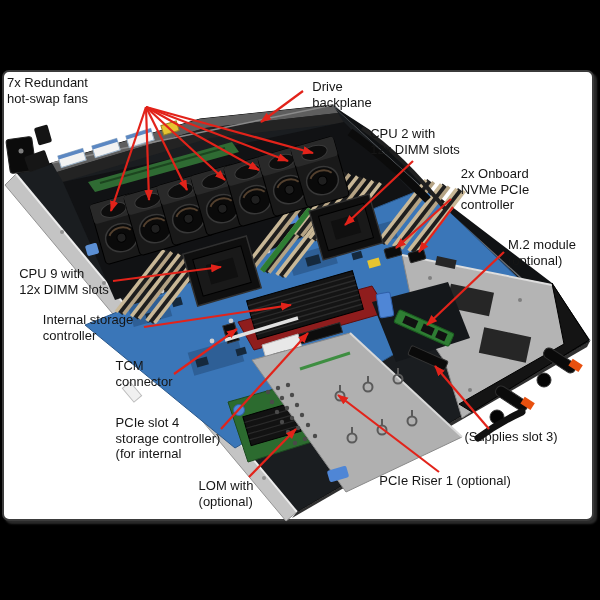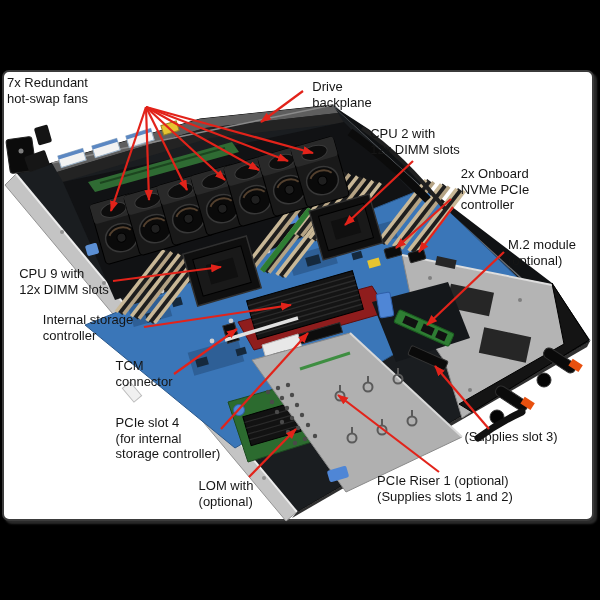--- a/index.html
+++ b/index.html
@@ -354,26 +354,25 @@
 <div class="lbl" style="left:88px;top:312px">
   <span>Internal storage</span>
   <span>controller</span>
 </div>
 <div class="lbl" style="left:144px;top:358px">
   <span>TCM</span>
   <span>connector</span>
 </div>
 <div class="lbl" style="left:168px;top:415px">
   <span>PCIe slot 4</span>
+  <span>storage controller)</span>
   <span>(for internal</span>
-  <span>storage controller)</span>
 </div>
 <div class="lbl" style="left:226px;top:478px">
   <span>LOM with</span>
   <span>(optional)</span>
 </div>
 <div class="lbl" style="left:445px;top:473px">
   <span>PCIe Riser 1 (optional)</span>
-  <span>(Supplies slots 1 and 2)</span>
 </div>
 <div class="lbl" style="left:511px;top:429px">
   <span>(Supplies slot 3)</span>
 </div>
 
 </body></html>

